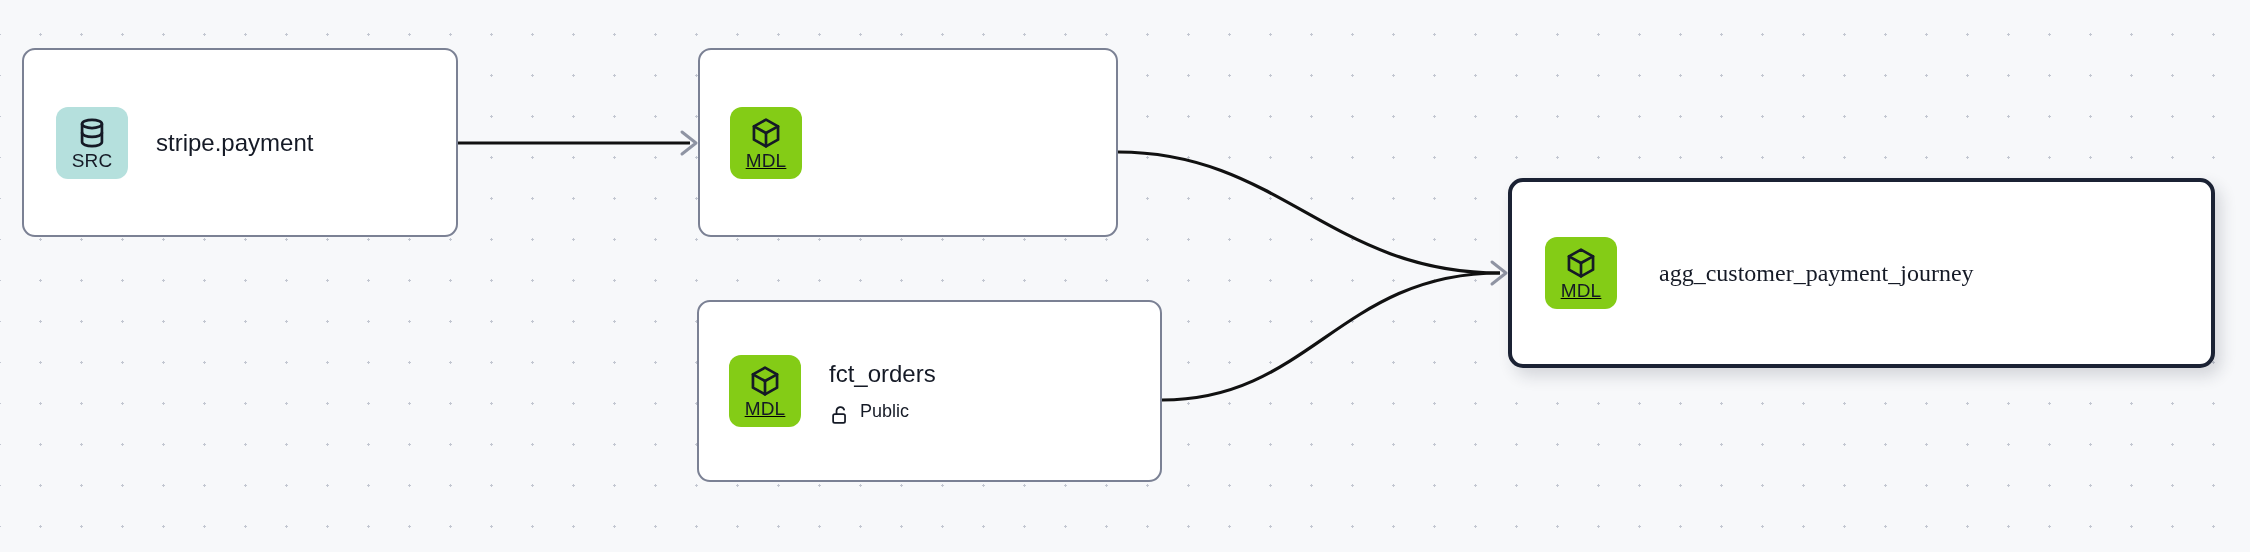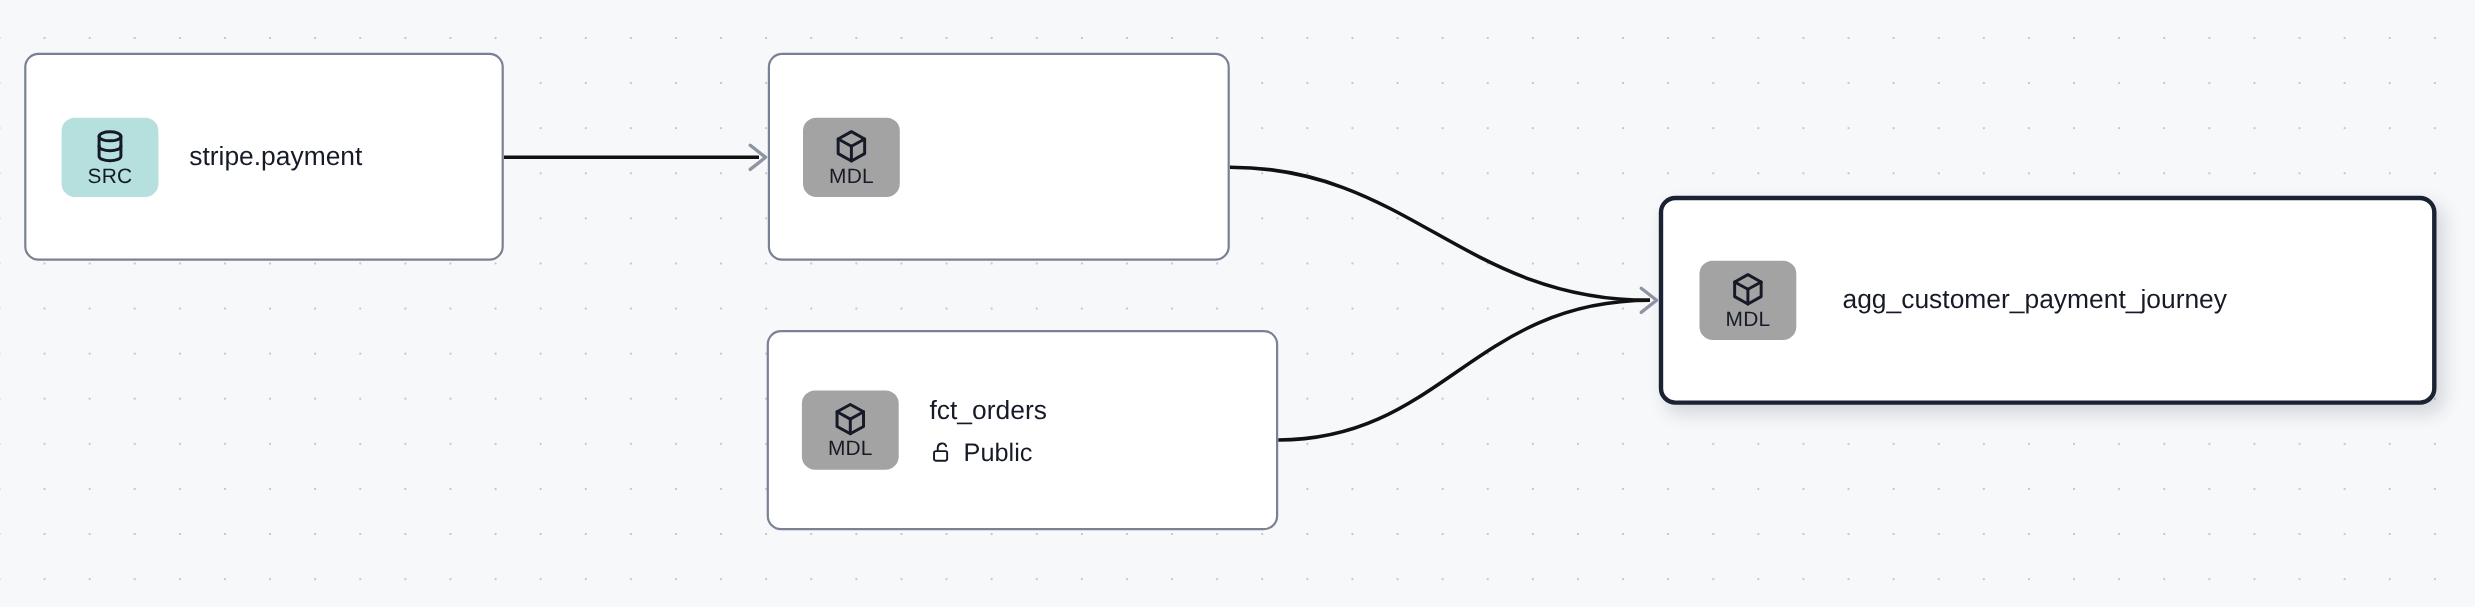--- a/index.html
+++ b/index.html
@@ -28,56 +28,56 @@
   }
   .node.selected{
     border:4px solid #1b2234;
     border-radius:15px;
     box-shadow:6px 8px 16px rgba(30,36,54,0.16);
     z-index:5;
   }
 
   .badge{
     flex:0 0 auto;
-    width:88px;height:72px;
+    width:72px;height:72px;
     border-radius:12px;
     display:flex;flex-direction:column;
     align-items:center;justify-content:center;
     gap:1px;
   }
   .badge.src{background:#b5e0dd;}
-  .badge.mdl{background:#a3a3a3;}
+  .badge.mdl{background:#84cc16;text-decoration:underline;}
   .badge svg{display:block;}
   .badge .badge-text{
     font-size:19px;line-height:19px;
     color:#151a26;letter-spacing:0.2px;
     font-family:"Liberation Sans","DejaVu Sans",sans-serif;
   }
 
   .node-body{
     display:flex;flex-direction:column;
     justify-content:center;
     margin-left:28px;min-width:0;
   }
   .node-title{
     font-size:24px;line-height:36px;
     color:#151a26;white-space:nowrap;
   }
   .node-sub{
-    display:flex;align-items:center;gap:9px;
-    font-size:23px;line-height:30px;
+    display:flex;align-items:flex-end;gap:9px;
+    font-size:18px;line-height:30px;
     color:#151a26;margin-top:4px;white-space:nowrap;
   }
   .node-sub svg{display:block;flex:0 0 auto;}
 
   #node-stripe-payment{left:22px;top:48px;width:436px;height:189px;padding-left:32px;}
   #node-stg-payments{left:698px;top:48px;width:420px;height:189px;padding-left:30px;}
   #node-fct-orders{left:697px;top:300px;width:465px;height:182px;padding-left:30px;}
   #node-agg-customer-payment-journey{left:1508px;top:178px;width:707px;height:190px;padding-left:33px;}
-  #node-agg-customer-payment-journey .node-body{margin-left:42px;}
+  #node-agg-customer-payment-journey .node-body{margin-left:42px;font-family:Liberation Serif, serif;}
 </style>
 </head>
 <body>
 
 <div id="canvas">
 
   <svg id="edge-layer" viewBox="0 0 2250 552" width="2250" height="552" xmlns="http://www.w3.org/2000/svg">
 
     <g>
       <path d="M 458 143 L 690 143" fill="none" stroke="#111111" stroke-width="3.2"></path>

